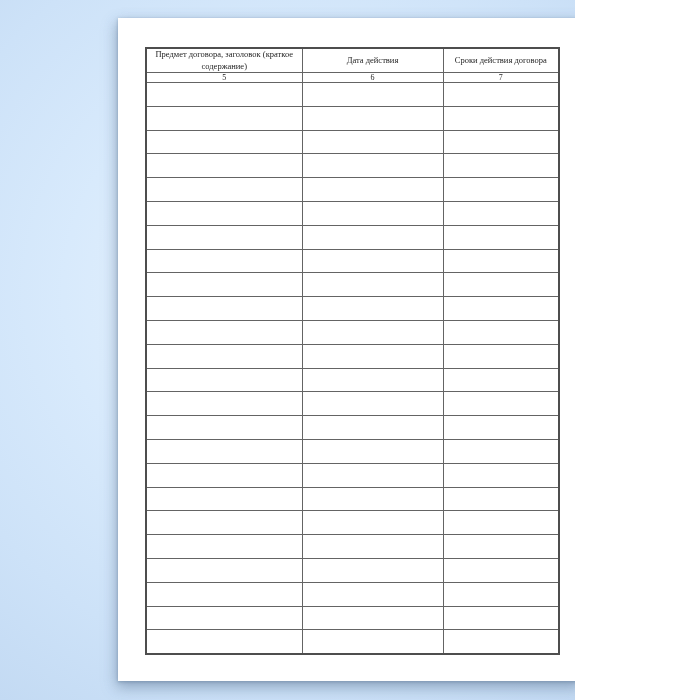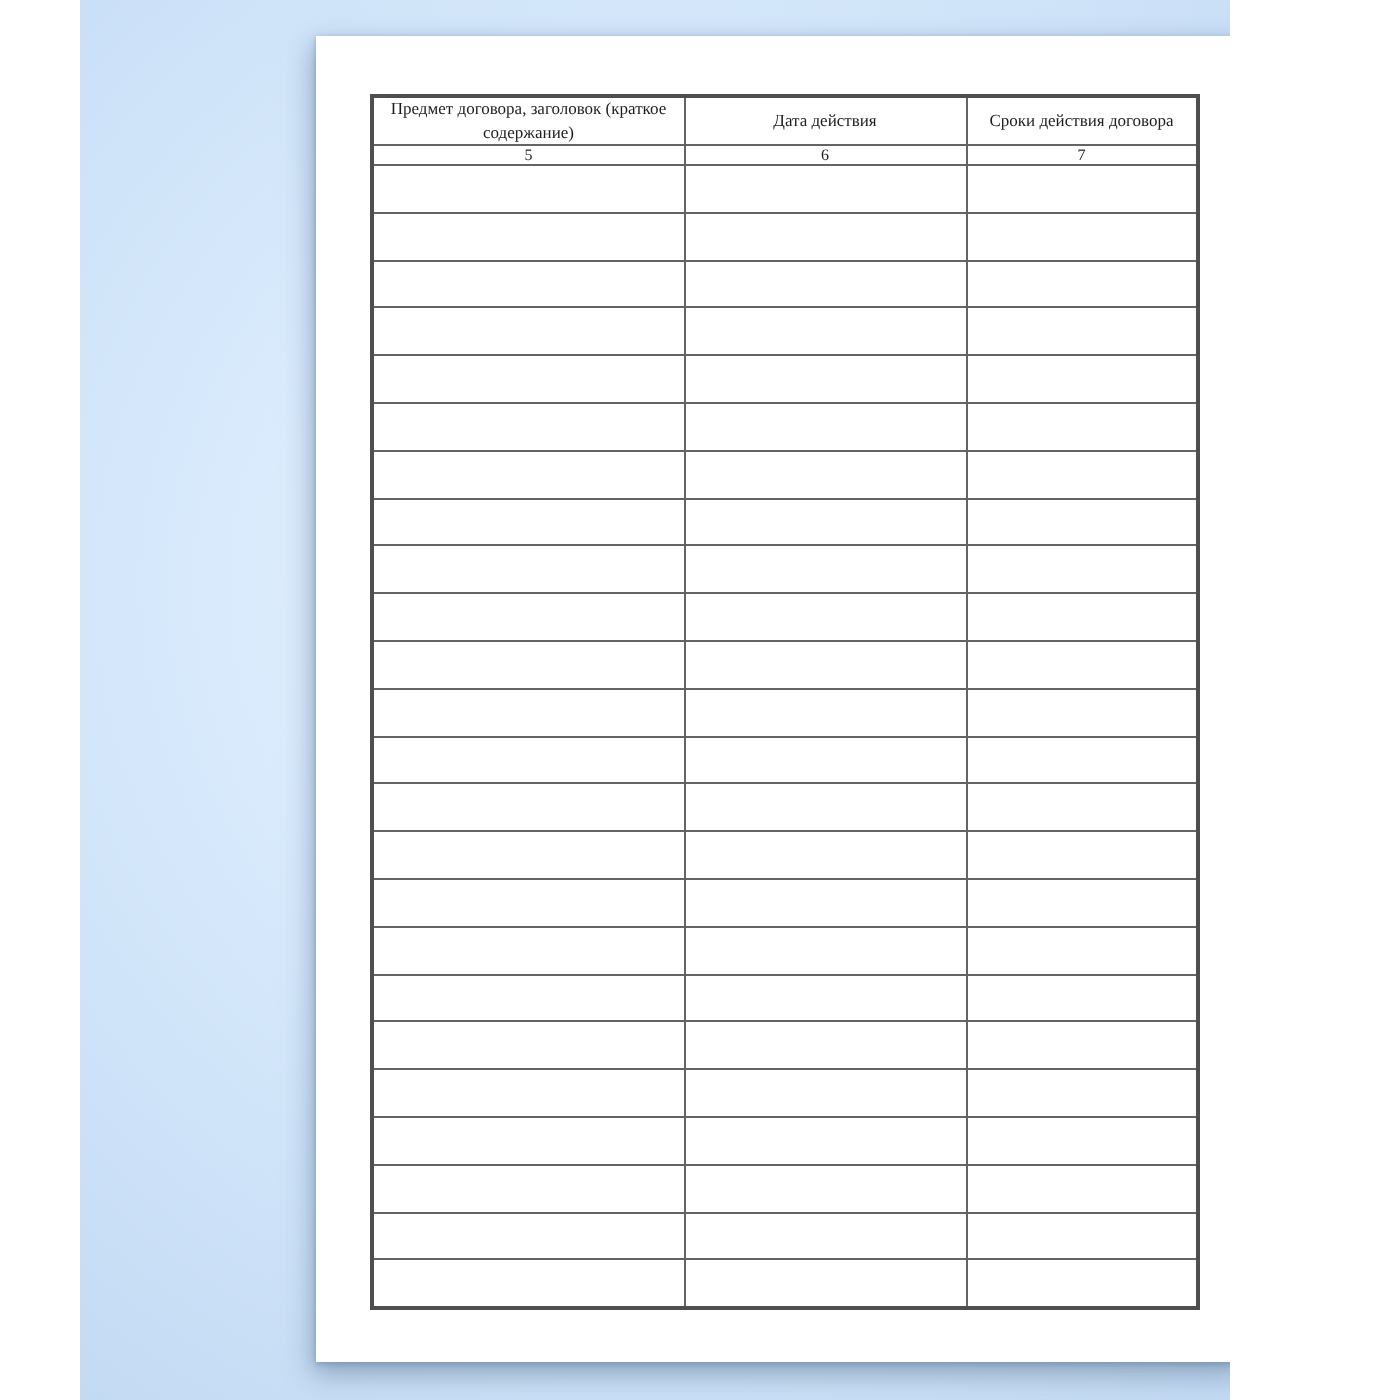--- a/index.html
+++ b/index.html
@@ -5,21 +5,20 @@
   html, body {
     margin: 0;
     padding: 0;
   }
   .scene {
     position: relative;
     width: 575px;
     height: 700px;
     background: radial-gradient(circle at 50% 42%, #eaf4fd 0%, #d8eafc 45%, #cde2f8 75%, #c3daf3 100%);
     overflow: hidden;
-    margin-left: 40px;
   }
   .paper {
     position: absolute;
     left: 118px;
     top: 18px;
     width: 464px;
     height: 663px;
     background: #ffffff;
     box-shadow: 0 1px 3px rgba(100,125,155,0.55),
                 0 5px 12px rgba(110,135,165,0.45),

